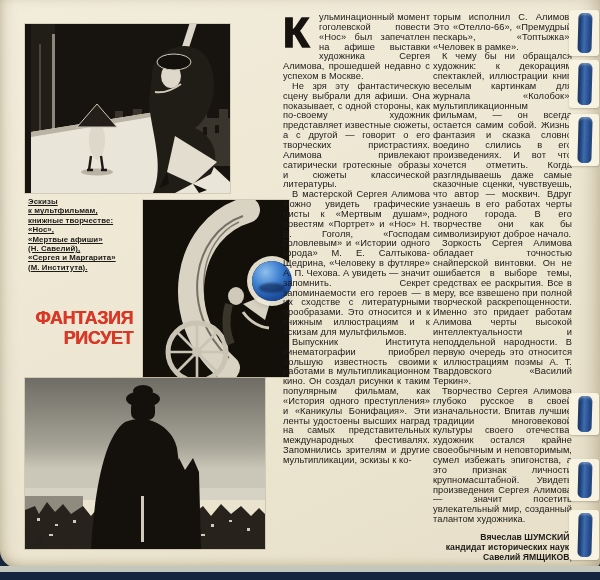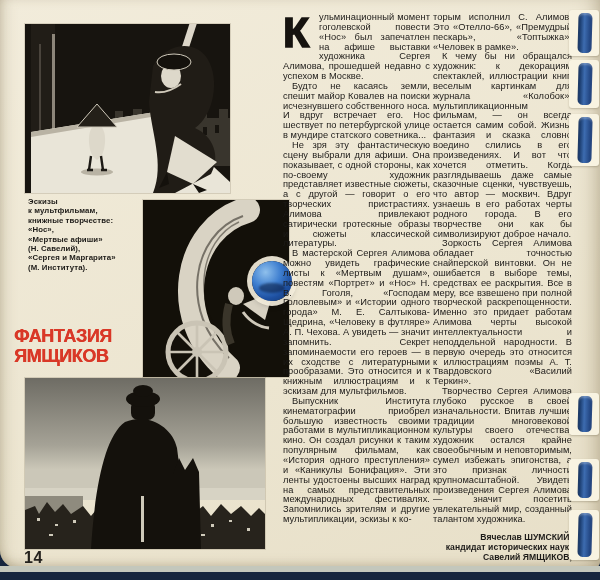--- a/index.html
+++ b/index.html
@@ -21,24 +21,24 @@
   .illus{position:absolute;display:block;box-shadow:0 0 0 1px rgba(60,50,30,.15);}
   #illus-nose{left:25px;top:24px;}
   #illus-carriage{left:143px;top:200px;}
   #illus-silhouette{left:25px;top:378px;}
 
   .caption{
     position:absolute;left:28px;top:197px;width:132px;
     font-size:7.8px;font-weight:bold;line-height:9.4px;color:#1d1b18;
     letter-spacing:.1px;
   }
-  .caption span{display:block;}
+  .caption span{display:block;text-decoration:underline;}
 
   .title{
-    position:absolute;left:14px;top:327px;width:119px;
+    position:absolute;left:14px;top:309px;width:119px;text-align:right;
     font-weight:bold;font-size:18px;line-height:19.5px;color:#d93827;
     letter-spacing:-.4px;
     text-shadow:.4px 0 #d93827;
   }
   .title span{display:block;}
 
   .col{
     position:absolute;top:13px;color:#1c1a18;
     font-size:9.3px;line-height:9.85px;text-align:justify;
     letter-spacing:.05px;
@@ -50,21 +50,21 @@
   .dropcap{
     display:block;float:left;
     font-size:43px;line-height:37px;font-weight:bold;color:#16130f;
     width:31px;height:42px;margin:1px 5px 0 0;
     -webkit-text-stroke:1.6px #16130f;
   }
   .byline{margin-top:7px;text-align:right;font-weight:bold;font-size:8.6px;line-height:10.2px;}
   .byline span{display:block;}
 
   .pagenum{
-    position:absolute;left:24px;top:549px;
+    position:absolute;left:24px;top:533px;
     font-size:16px;font-weight:bold;color:#24221e;letter-spacing:.5px;
   }
 
   .pin{
     position:absolute;left:252px;top:261px;width:40px;height:40px;border-radius:50%;
     background:radial-gradient(circle at 34% 28%, #8fc0ec 0%, #3f7fd0 38%, #1d4fa0 68%, #123468 100%);
     box-shadow:0 0 0 5px rgba(243,237,219,.92), 0 3px 7px rgba(20,20,20,.45);
   }
   .pin:after{
     content:"";position:absolute;left:7px;top:22px;width:26px;height:10px;border-radius:50%;
@@ -157,21 +157,21 @@
     <g>
       <ellipse cx="93" cy="96" rx="8" ry="9" fill="#cfc9ba"></ellipse>
       <polygon points="100,104 130,92 122,120" fill="#d8d2c3"></polygon>
       <path d="M100,112 q10,14 26,16" stroke="#cfc9ba" stroke-width="3" fill="none"></path>
       <path d="M86,104 q-6,22 2,40" stroke="#3a352a" stroke-width="8" fill="none"></path>
     </g>
   </svg>
 
   <div class="title">
     <span>ФАНТАЗИЯ</span>
-    <span>ЯМЩИКОВ</span>
+    <span>РИСУЕТ</span>
   </div>
 
   <svg id="illus-silhouette" class="illus" width="240" height="171" viewBox="0 0 240 171" xmlns="http://www.w3.org/2000/svg">
     <defs>
       <linearGradient id="sky" x1="0" y1="0" x2="0" y2="1">
         <stop offset="0" stop-color="#6e6c64"></stop>
         <stop offset=".55" stop-color="#a5a296"></stop>
         <stop offset=".75" stop-color="#cbc7b8"></stop>
       </linearGradient>
     </defs>
@@ -201,21 +201,20 @@
       <rect x="116" y="118" width="3" height="46" fill="#cfcaba"></rect>
     </g>
 
     <path d="M148,171 L148,96 L154,80 L160,92 L168,80 L174,94 L176,171 Z" fill="#14110c"></path>
   </svg>
 
   <div class="pin"></div>
 
   <div id="col1" class="col">
     <p class="first"><span class="dropcap">К</span><span>ульминационный момент гоголевской повести «Нос» был запечатлен на афише выставки художника Сергея Алимова, прошедшей недавно с успехом в Москве.</span></p>
-    <p>Будто не касаясь земли, спешит майор Ковалев на поиски исчезнувшего собственного носа. И вдруг встречает его. Нос шествует по петербургской улице в мундире статского советника...</p>
     <p>Не зря эту фантастическую сцену выбрали для афиши. Она показывает, с одной стороны, как по-своему художник представляет известные сюжеты, а с другой — говорит о его творческих пристрастиях. Алимова привлекают сатирически гротескные образы и сюжеты классической литературы.</p>
     <p>В мастерской Сергея Алимова можно увидеть графические листы к «Мертвым душам», повестям «Портрет» и «Нос» Н. В. Гоголя, «Господам Головлевым» и «Истории одного города» М. Е. Салтыкова-Щедрина, «Человеку в футляре» А. П. Чехова. А увидеть — значит запомнить. Секрет запоминаемости его героев — в их сходстве с литературными прообразами. Это относится и к книжным иллюстрациям и к эскизам для мультфильмов.</p>
     <p>Выпускник Института кинематографии приобрел большую известность своими работами в мультипликационном кино. Он создал рисунки к таким популярным фильмам, как «История одного преступления» и «Каникулы Бонифация». Эти ленты удостоены высших наград на самых представительных международных фестивалях. Запомнились зрителям и другие мультипликации, эскизы к ко-</p>
   </div>
 
   <div id="col2" class="col">
     <p class="first">торым исполнил С. Алимов. Это «Отелло-66», «Премудрый пескарь», «Топтыжка», «Человек в рамке».</p>
     <p>К чему бы ни обращался художник: к декорациям спектаклей, иллюстрации книг, веселым картинкам для журнала «Колобок», мультипликационным фильмам, — он всегда остается самим собой. Жизнь, фантазия и сказка словно воедино слились в его произведениях. И вот что хочется отметить. Когда разглядываешь даже самые сказочные сценки, чувствуешь, что автор — москвич. Вдруг узнаешь в его работах черты родного города. В его творчестве они как бы символизируют доброе начало.</p>
     <p>Зоркость Сергея Алимова обладает точностью снайперской винтовки. Он не ошибается в выборе темы, средствах ее раскрытия. Все в меру, все взвешено при полной творческой раскрепощенности. Именно это придает работам Алимова черты высокой интеллектуальности и неподдельной народности. В первую очередь это относится к иллюстрациям поэмы А. Т. Твардовского «Василий Теркин».</p>
     <p>Творчество Сергея Алимова глубоко русское в своей изначальности. Впитав лучшие традиции многовековой культуры своего отечества, художник остался крайне своеобычным и неповторимым, сумел избежать эпигонства, а это признак личности крупномасштабной. Увидеть произведения Сергея Алимова — значит посетить увлекательный мир, созданный талантом художника.</p>

